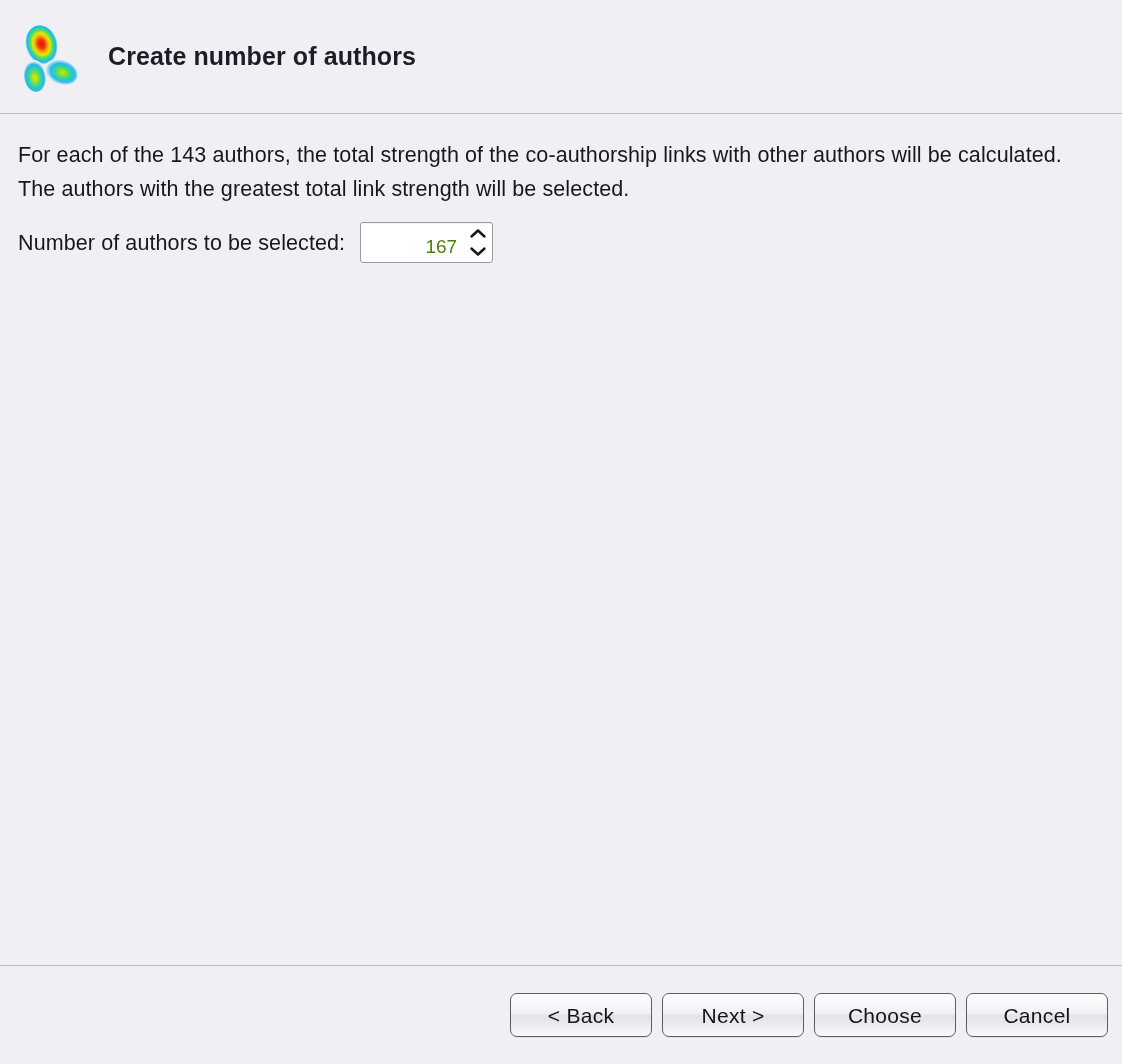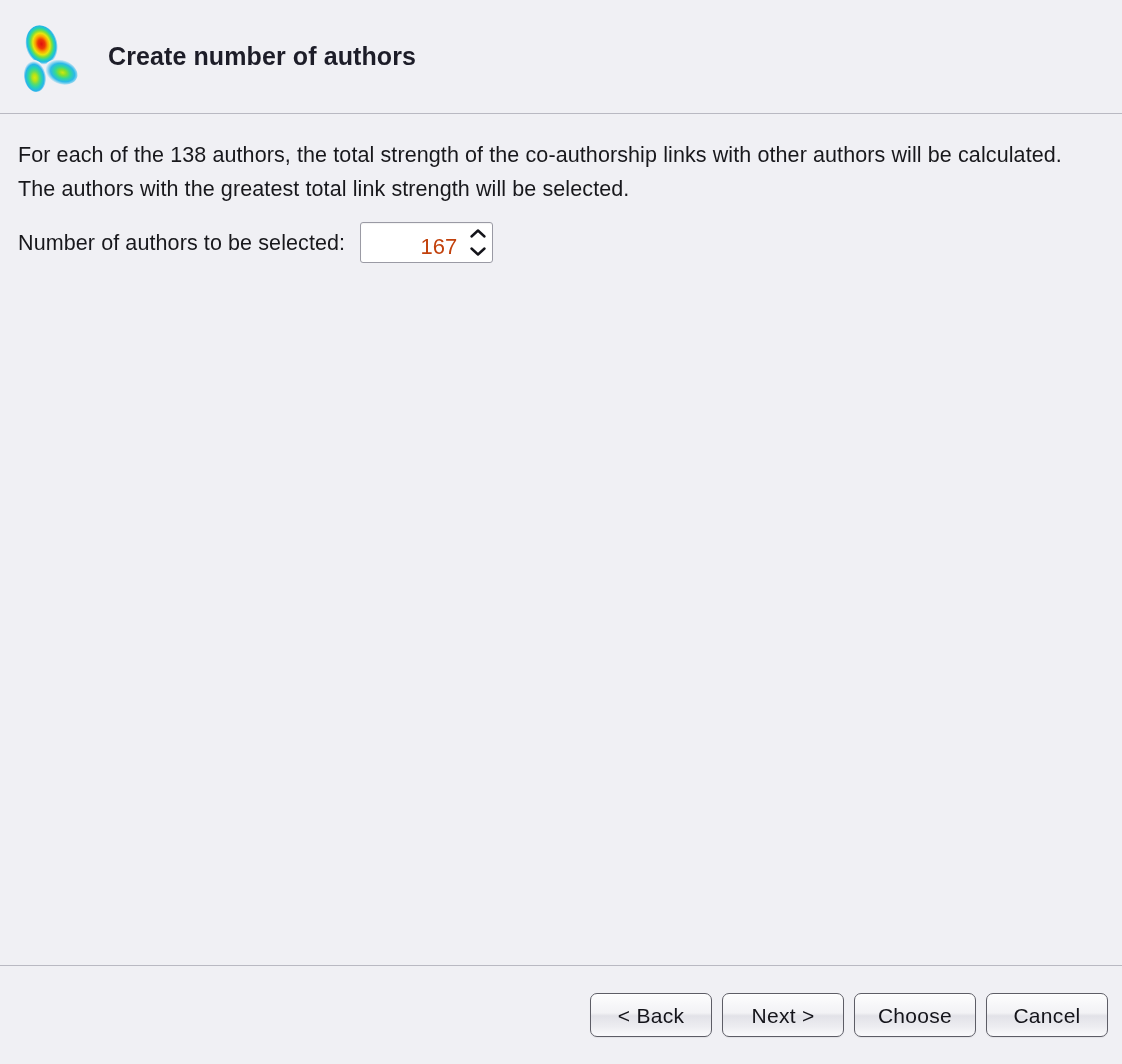--- a/index.html
+++ b/index.html
@@ -137,22 +137,22 @@
   }
 
   .spinner-input {
     flex: 1 1 auto;
     border: none;
     outline: none;
     background: transparent;
     text-align: right;
     padding-right: 9px;
     font-family: "Liberation Sans", sans-serif;
-    font-size: 22px;
-    color: #c2410c;
+    font-size: 19px;
+    color: #4d7c0f;
     min-width: 0;
     margin-top: 8px;
   }
 
   .spinner-buttons {
     flex: 0 0 26px;
     display: flex;
     flex-direction: column;
     justify-content: center;
     align-items: center;
@@ -178,21 +178,21 @@
     flex: 0 0 98px;
     background: #f0f0f4;
     display: flex;
     align-items: center;
     justify-content: flex-end;
     padding-right: 14px;
     gap: 10px;
   }
 
   .btn {
-    width: 122px;
+    width: 142px;
     height: 44px;
     border-radius: 7px;
     border: 1px solid #5d5d66;
     background: linear-gradient(to bottom,
                 #fdfdfe 0%,
                 #f2f2f5 45%,
                 #e2e2e8 52%,
                 #ededf1 78%,
                 #fafafc 100%);
     font-family: "Liberation Sans", sans-serif;
@@ -242,21 +242,21 @@
         </defs>
         <ellipse cx="24" cy="24" rx="16" ry="21" fill="url(#blobA)" transform="rotate(-16 24 24)"></ellipse>
         <ellipse cx="17" cy="54" rx="11" ry="16" fill="url(#blobB)" transform="rotate(-8 17 54)"></ellipse>
         <ellipse cx="43" cy="50" rx="17" ry="12" fill="url(#blobC)" transform="rotate(20 43 50)"></ellipse>
       </svg>
     </div>
     <div class="header-title">Create number of authors</div>
   </div>
 
   <div class="content">
-    <p class="description">For each of the 138 authors, the total strength of the co-authorship links with other authors will be calculated. The authors with the greatest total link strength will be selected.</p>
+    <p class="description">For each of the 143 authors, the total strength of the co-authorship links with other authors will be calculated. The authors with the greatest total link strength will be selected.</p>
 
     <div class="field-row">
       <span class="field-label">Number of authors to be selected:</span>
       <div class="spinner">
         <input class="spinner-input" type="text" value="167" style="">
         <div class="spinner-buttons">
           <button class="spin-btn" aria-label="Increase">
             <svg width="18" height="11" viewBox="0 0 18 11" aria-hidden="true">
               <polyline points="2.5,8.5 9,2.5 15.5,8.5" fill="none" stroke="#14141a" stroke-width="2.4" stroke-linecap="round" stroke-linejoin="round"></polyline>
             </svg>

